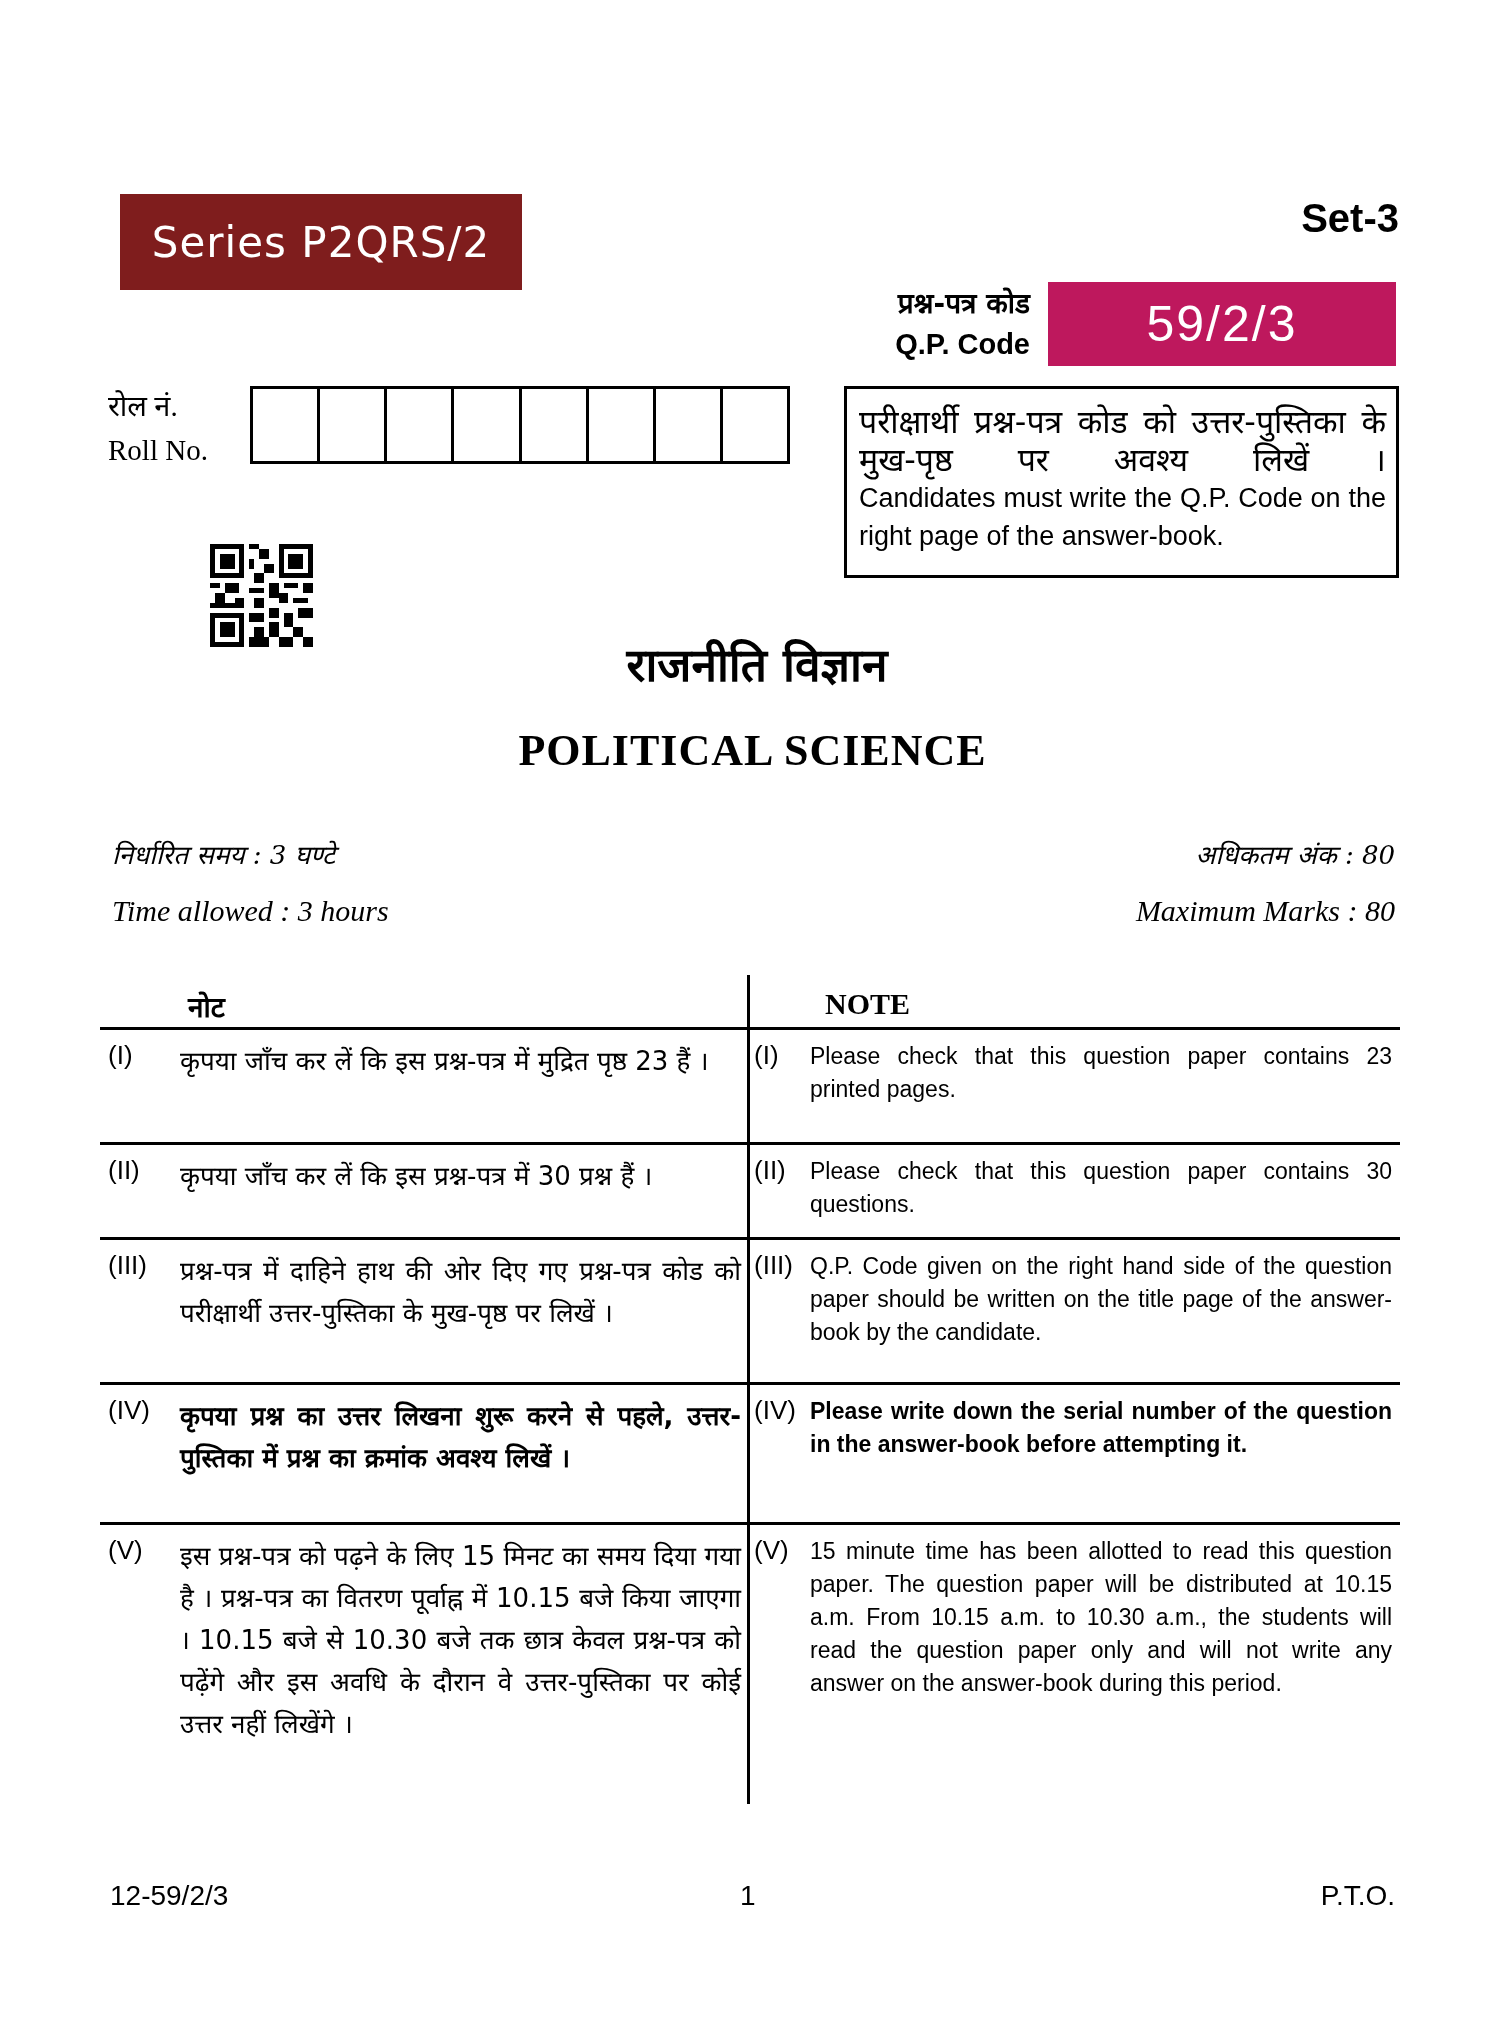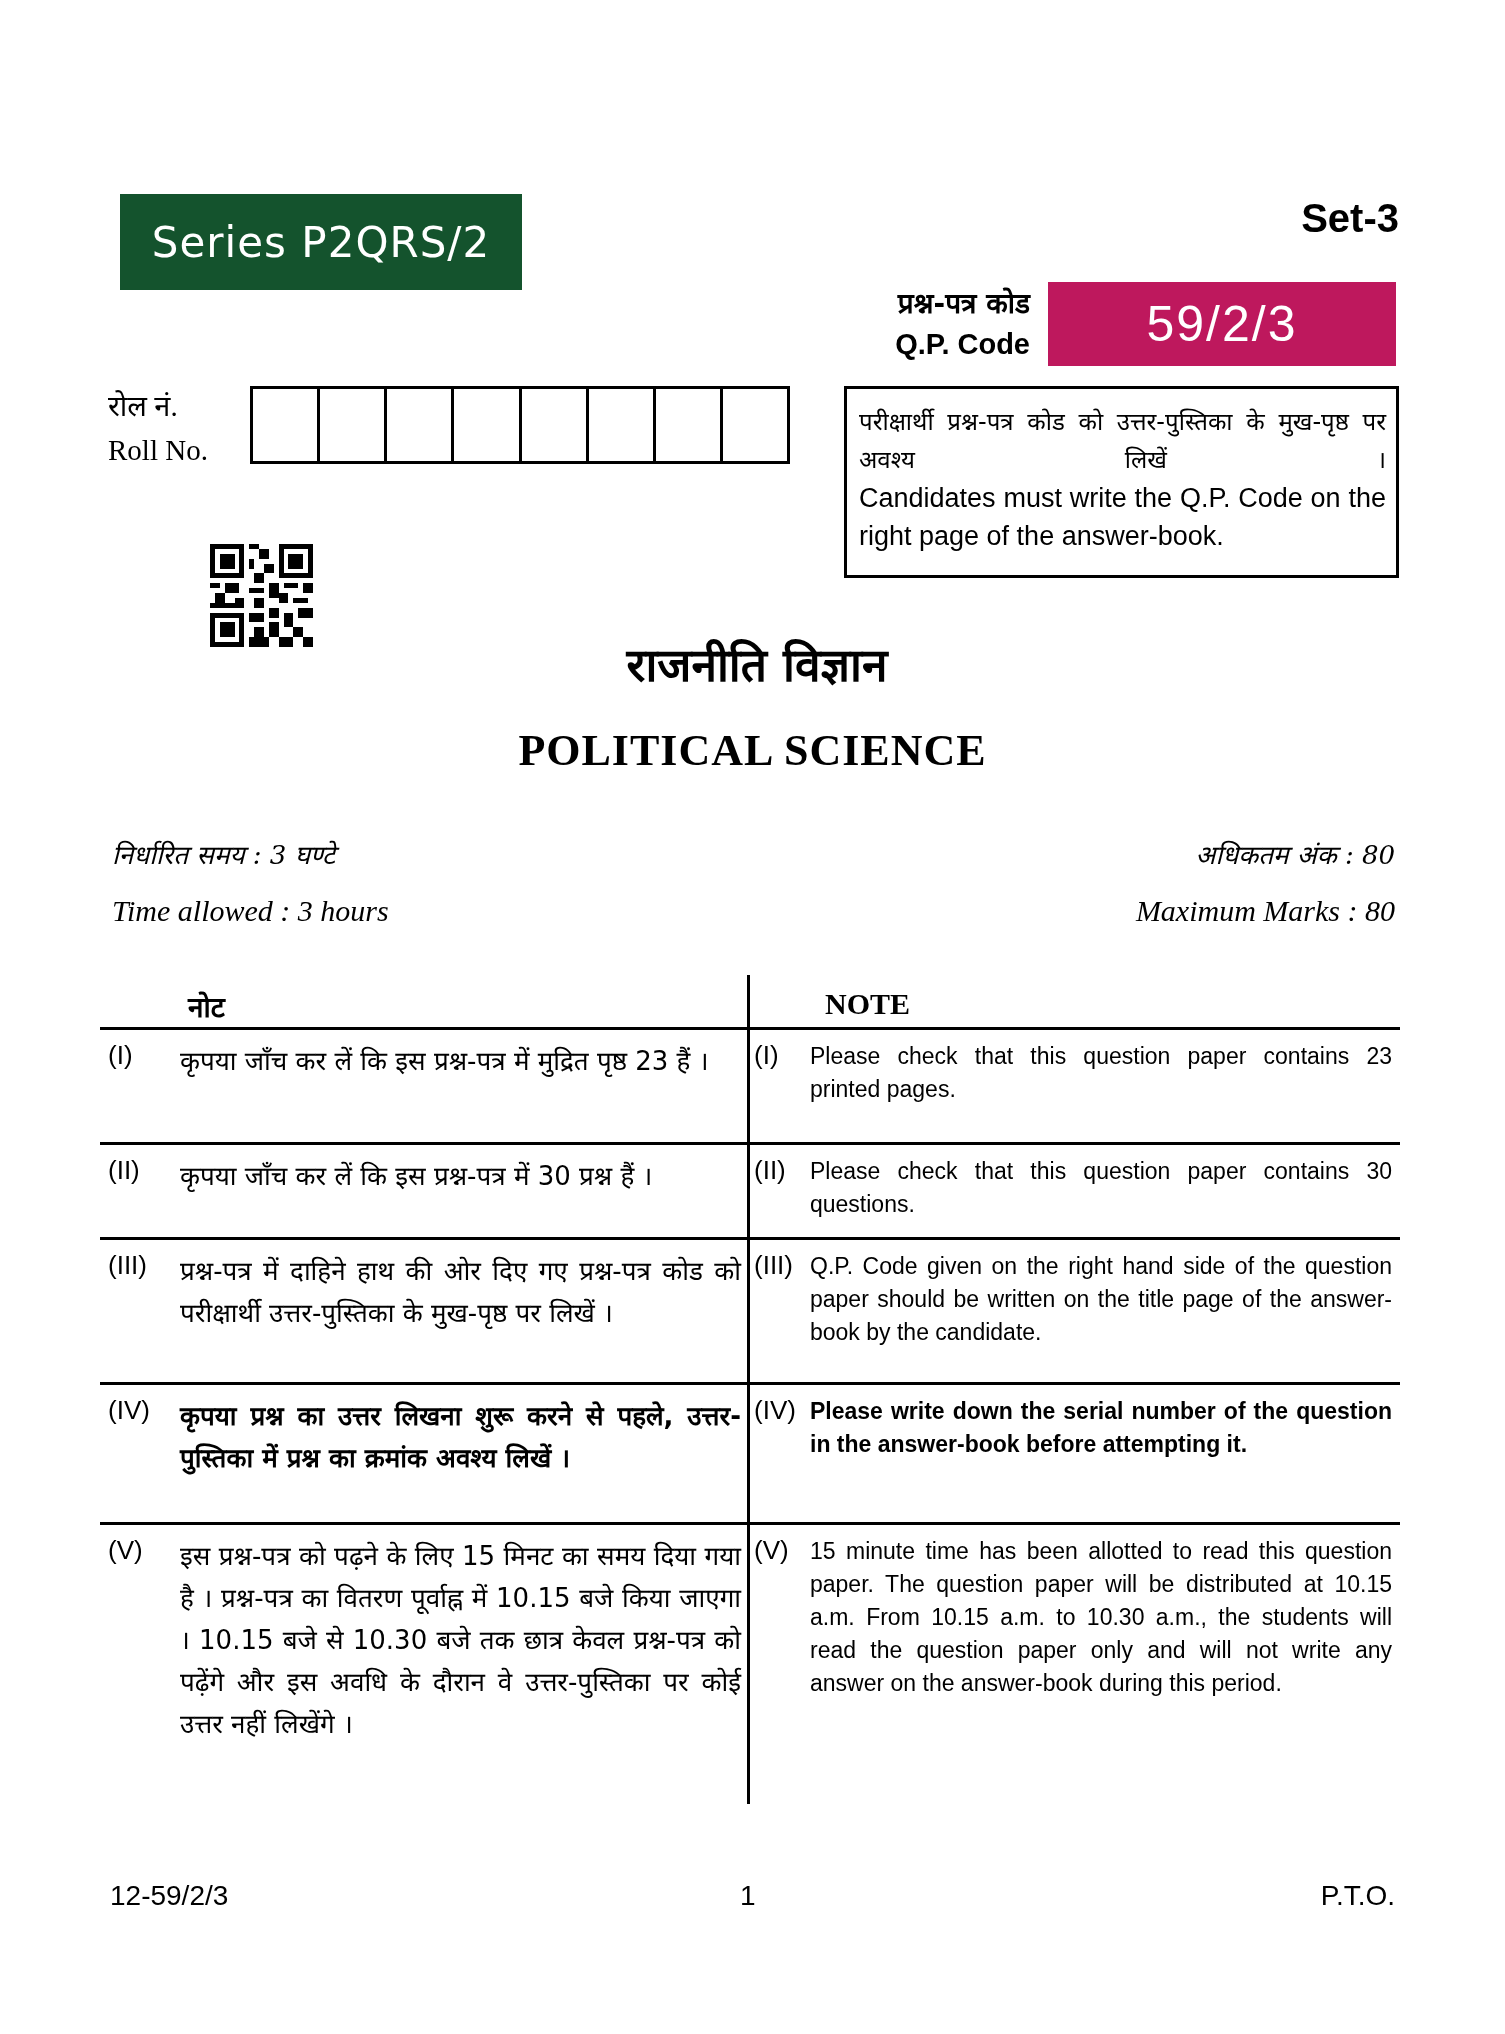--- a/index.html
+++ b/index.html
@@ -4,21 +4,21 @@
 <style>
   * { box-sizing: border-box; margin: 0; padding: 0; }
   html, body { width: 1505px; height: 2034px; background: #ffffff; overflow: hidden; }
   body { position: relative; color: #000; font-family: "Liberation Sans", sans-serif; }
 
   .abs { position: absolute; }
 
   
   .series-box {
     left: 120px; top: 194px; width: 402px; height: 96px;
-    background: #14532d; color: #fff;
+    background: #7f1d1d; color: #fff;
     display: flex; align-items: center; justify-content: center;
     font-family: "DejaVu Sans", sans-serif; font-size: 42px; letter-spacing: 1px;
   }
 
   .set-label { right: 106px; top: 196px; font-size: 40px; font-weight: bold; }
 
   .qp-label {
     left: 845px; top: 284px; width: 185px; text-align: right;
     font-weight: bold; line-height: 40px;
   }
@@ -38,21 +38,21 @@
     left: 250px; top: 386px; width: 540px; height: 78px; display: flex;
     border: 3px solid #000;
   }
   .roll-cell { flex: 1; border-right: 3px solid #000; }
   .roll-cell:last-child { border-right: none; }
 
   .instr-box {
     left: 844px; top: 386px; width: 555px; height: 192px; border: 3px solid #000;
     padding: 14px 10px 0 12px; font-size: 26px; line-height: 38px; text-align: justify;
   }
-  .instr-box .hi { font-family: "DejaVu Sans", sans-serif; font-size: 24px; text-align-last: justify; }
+  .instr-box .hi { font-family: "DejaVu Sans", sans-serif; font-size: 32px; text-align-last: justify; }
   .instr-box .en { font-size: 27px; }
 
   .qr { left: 210px; top: 544px; width: 103px; height: 103px; }
 
   .title-hi {
     left: 0; width: 1505px; top: 632px; text-align: center;
     font-family: "DejaVu Sans", sans-serif; font-size: 46px; font-weight: bold; padding-left: 9px;
   }
   .title-en {
     left: 0; width: 1505px; top: 725px; text-align: center;

